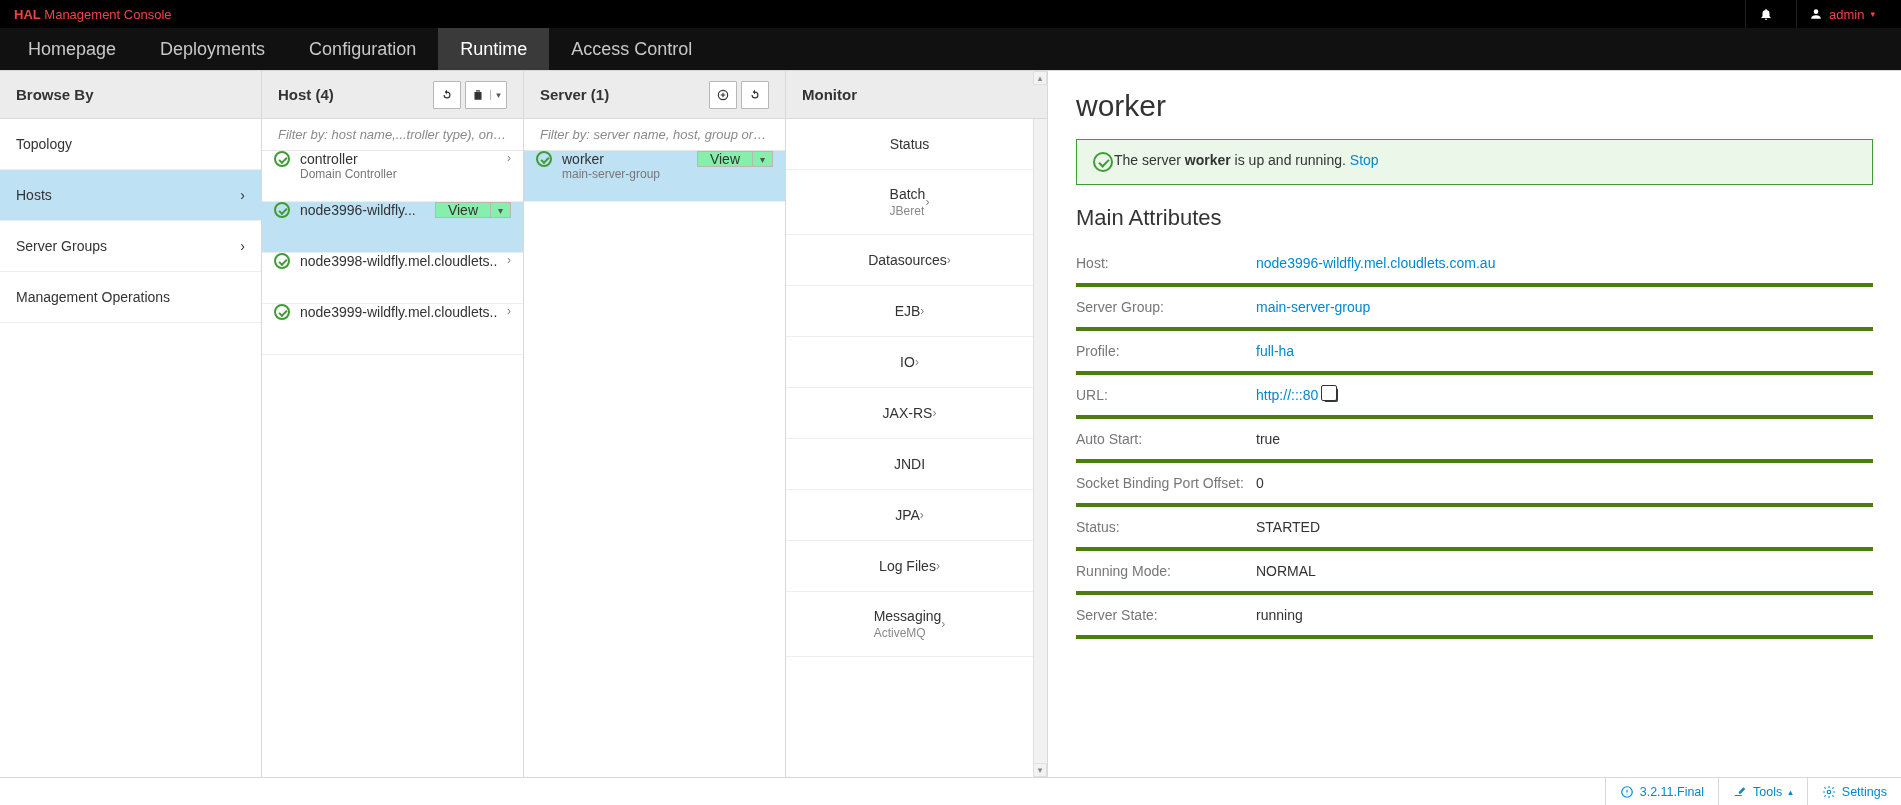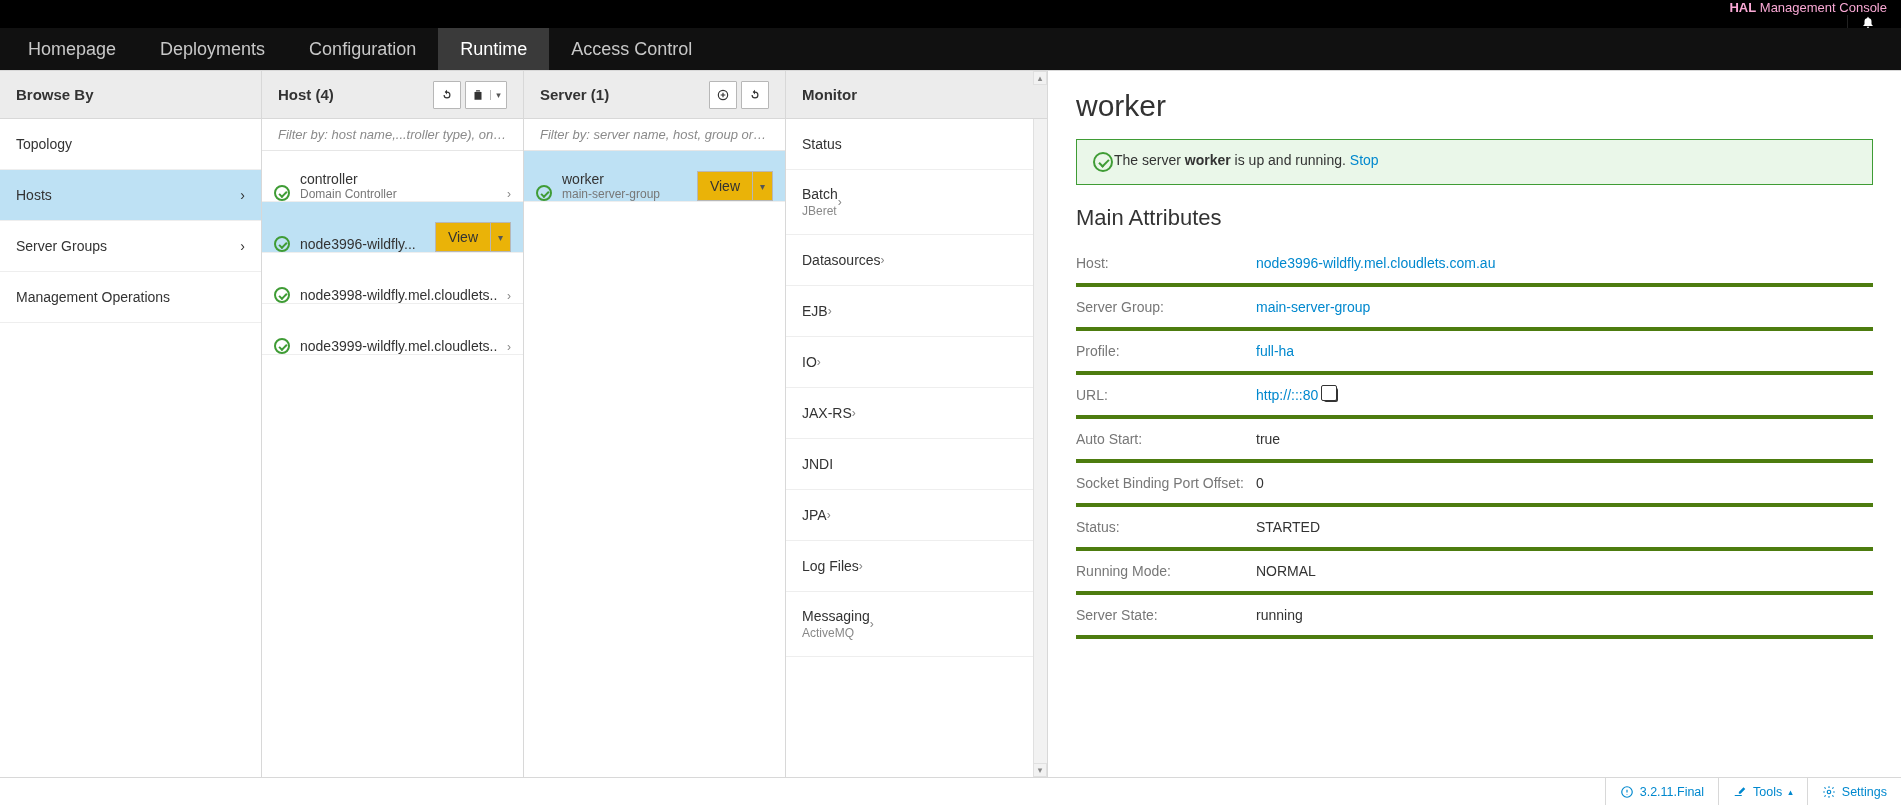--- a/index.html
+++ b/index.html
@@ -1,20 +1,20 @@
 <!DOCTYPE html>
 <html><head>
 <meta charset="utf-8">
 <style>
   * { box-sizing: border-box; margin: 0; padding: 0; }
   html, body { height: 100%; font-family: "Helvetica Neue", Arial, sans-serif; font-size: 14px; color: #333; background: #fff; }
   body { display: flex; flex-direction: column; width: 1901px; height: 805px; overflow: hidden; }
 
   
-  .topbar { background: #000; color: #f9a8d4; display: flex; align-items: flex-end; height: 28px; padding: 0 14px; font-size: 13px; flex-direction: column; }
+  .topbar { background: #000; color: #ef4444; display: flex; align-items: center; height: 28px; padding: 0 14px; font-size: 13px; }
   .topbar .brand strong { font-weight: 700; }
   .topbar .spacer { flex: 1; }
   .topbar .icon-btn { width: 40px; height: 28px; display: flex; align-items: center; justify-content: center; border-left: 1px solid #222; cursor: pointer; }
   .topbar .user { display: flex; align-items: center; gap: 6px; padding: 0 12px; border-left: 1px solid #222; height: 28px; cursor: pointer; margin-left: 11px; }
 
   .navbar { background: #111; color: #c8c8c8; display: flex; align-items: stretch; height: 42px; padding-left: 6px; font-size: 18px; }
   .navbar .nav-item { padding: 0 22px; display: flex; align-items: center; cursor: pointer; }
   .navbar .nav-item.active { background: #3a3a3a; color: #fff; }
 
   
@@ -27,40 +27,40 @@
   .col-detail  { flex: 1; overflow-y: auto; border-right: none; }
 
   .col-head { background: #ececec; border-bottom: 1px solid #d8d8d8; padding: 0 16px; height: 48px; display: flex; align-items: center; justify-content: space-between; }
   .col-head .title { font-weight: 700; font-size: 15px; }
   .col-head .actions { display: flex; gap: 4px; }
 
   .icon-square { border: 1px solid #b7b7b7; background: #fff; height: 28px; min-width: 28px; display: flex; align-items: center; justify-content: center; cursor: pointer; border-radius: 1px; }
   .icon-square.split { display: flex; }
   .icon-square.split .l { width: 24px; display:flex; align-items:center; justify-content:center; }
   .icon-square.split .r { width: 16px; border-left:1px solid #b7b7b7; display:flex; align-items:center; justify-content:center; }
-  .btn-split { display:flex; border:1px solid #b7b7b7; background:#eab308; height:30px; cursor:pointer; }
+  .btn-split { display:flex; border:1px solid #b7b7b7; background:#86efac; height:16px; cursor:pointer; }
   .btn-split .main { padding:0 12px; display:flex; align-items:center; }
   .btn-split .arrow { width:20px; border-left:1px solid #b7b7b7; display:flex; align-items:center; justify-content:center; font-size:10px; color:#555; }
 
   .filter-row { border-bottom: 1px solid #e6e6e6; padding: 8px 16px; color: #8a8a8a; font-style: italic; font-size: 13px; white-space: nowrap; overflow:hidden; text-overflow:ellipsis; }
 
   .list { flex:1; overflow-y:auto; }
-  .list-item { display:flex; align-items:flex-end; padding:0 12px; height:51px; border-bottom:1px solid #eee; cursor:pointer; gap:10px; }
+  .list-item { display:flex; align-items:flex-start; padding:0 12px; height:51px; border-bottom:1px solid #eee; cursor:pointer; gap:10px; }
   .list-item .chev { color:#888; font-size:12px; }
   .list-item.selected { background:#bee1f4; }
   .list-item .txt { flex:1; overflow:hidden; white-space:nowrap; text-overflow:ellipsis; }
   .list-item .sub { font-size:12px; color:#777; }
   .green-circle { width:16px; height:16px; border:2px solid #3f9c35; border-radius:50%; position:relative; flex-shrink:0; }
   .green-circle::after { content:""; position:absolute; left:3px; top:4px; width:6px; height:3px; border-left:2px solid #3f9c35; border-bottom:2px solid #3f9c35; transform:rotate(-45deg); }
 
   
   .browse-item { height:51px; display:flex; align-items:center; padding:0 16px; border-bottom:1px solid #eee; cursor:pointer; justify-content:space-between; }
   .browse-item.selected { background:#bee1f4; }
 
-  .monitor-item { min-height:51px; padding:16px 16px; border-bottom:1px solid #eee; display:flex; align-items:center; justify-content:flex-start; cursor:pointer; }
+  .monitor-item { min-height:51px; padding:16px 16px; border-bottom:1px solid #eee; display:flex; align-items:center; justify-content:center; cursor:pointer; }
   .monitor-item .sub { font-size:12px; color:#888; margin-top:2px; }
   .monitor-item .chev { color:#888; font-size:12px; }
 
   
   .detail { padding: 18px 28px 40px 28px; }
   .detail h1 { font-weight:300; font-size:30px; color:#333; margin-bottom:16px; }
   .alert-success { border:1px solid #3f9c35; background:#eaf7e9; padding:12px 16px; display:flex; align-items:flex-start; gap:1px; margin-bottom:20px; }
   .alert-success .big-circle { width:20px; height:20px; border:2px solid #3f9c35; border-radius:50%; position:relative; }
   .alert-success .big-circle::after { content:""; position:absolute; left:4px; top:5px; width:8px; height:4px; border-left:2px solid #3f9c35; border-bottom:2px solid #3f9c35; transform:rotate(-45deg); }
   .alert-success a { color:#0088ce; text-decoration:none; }

